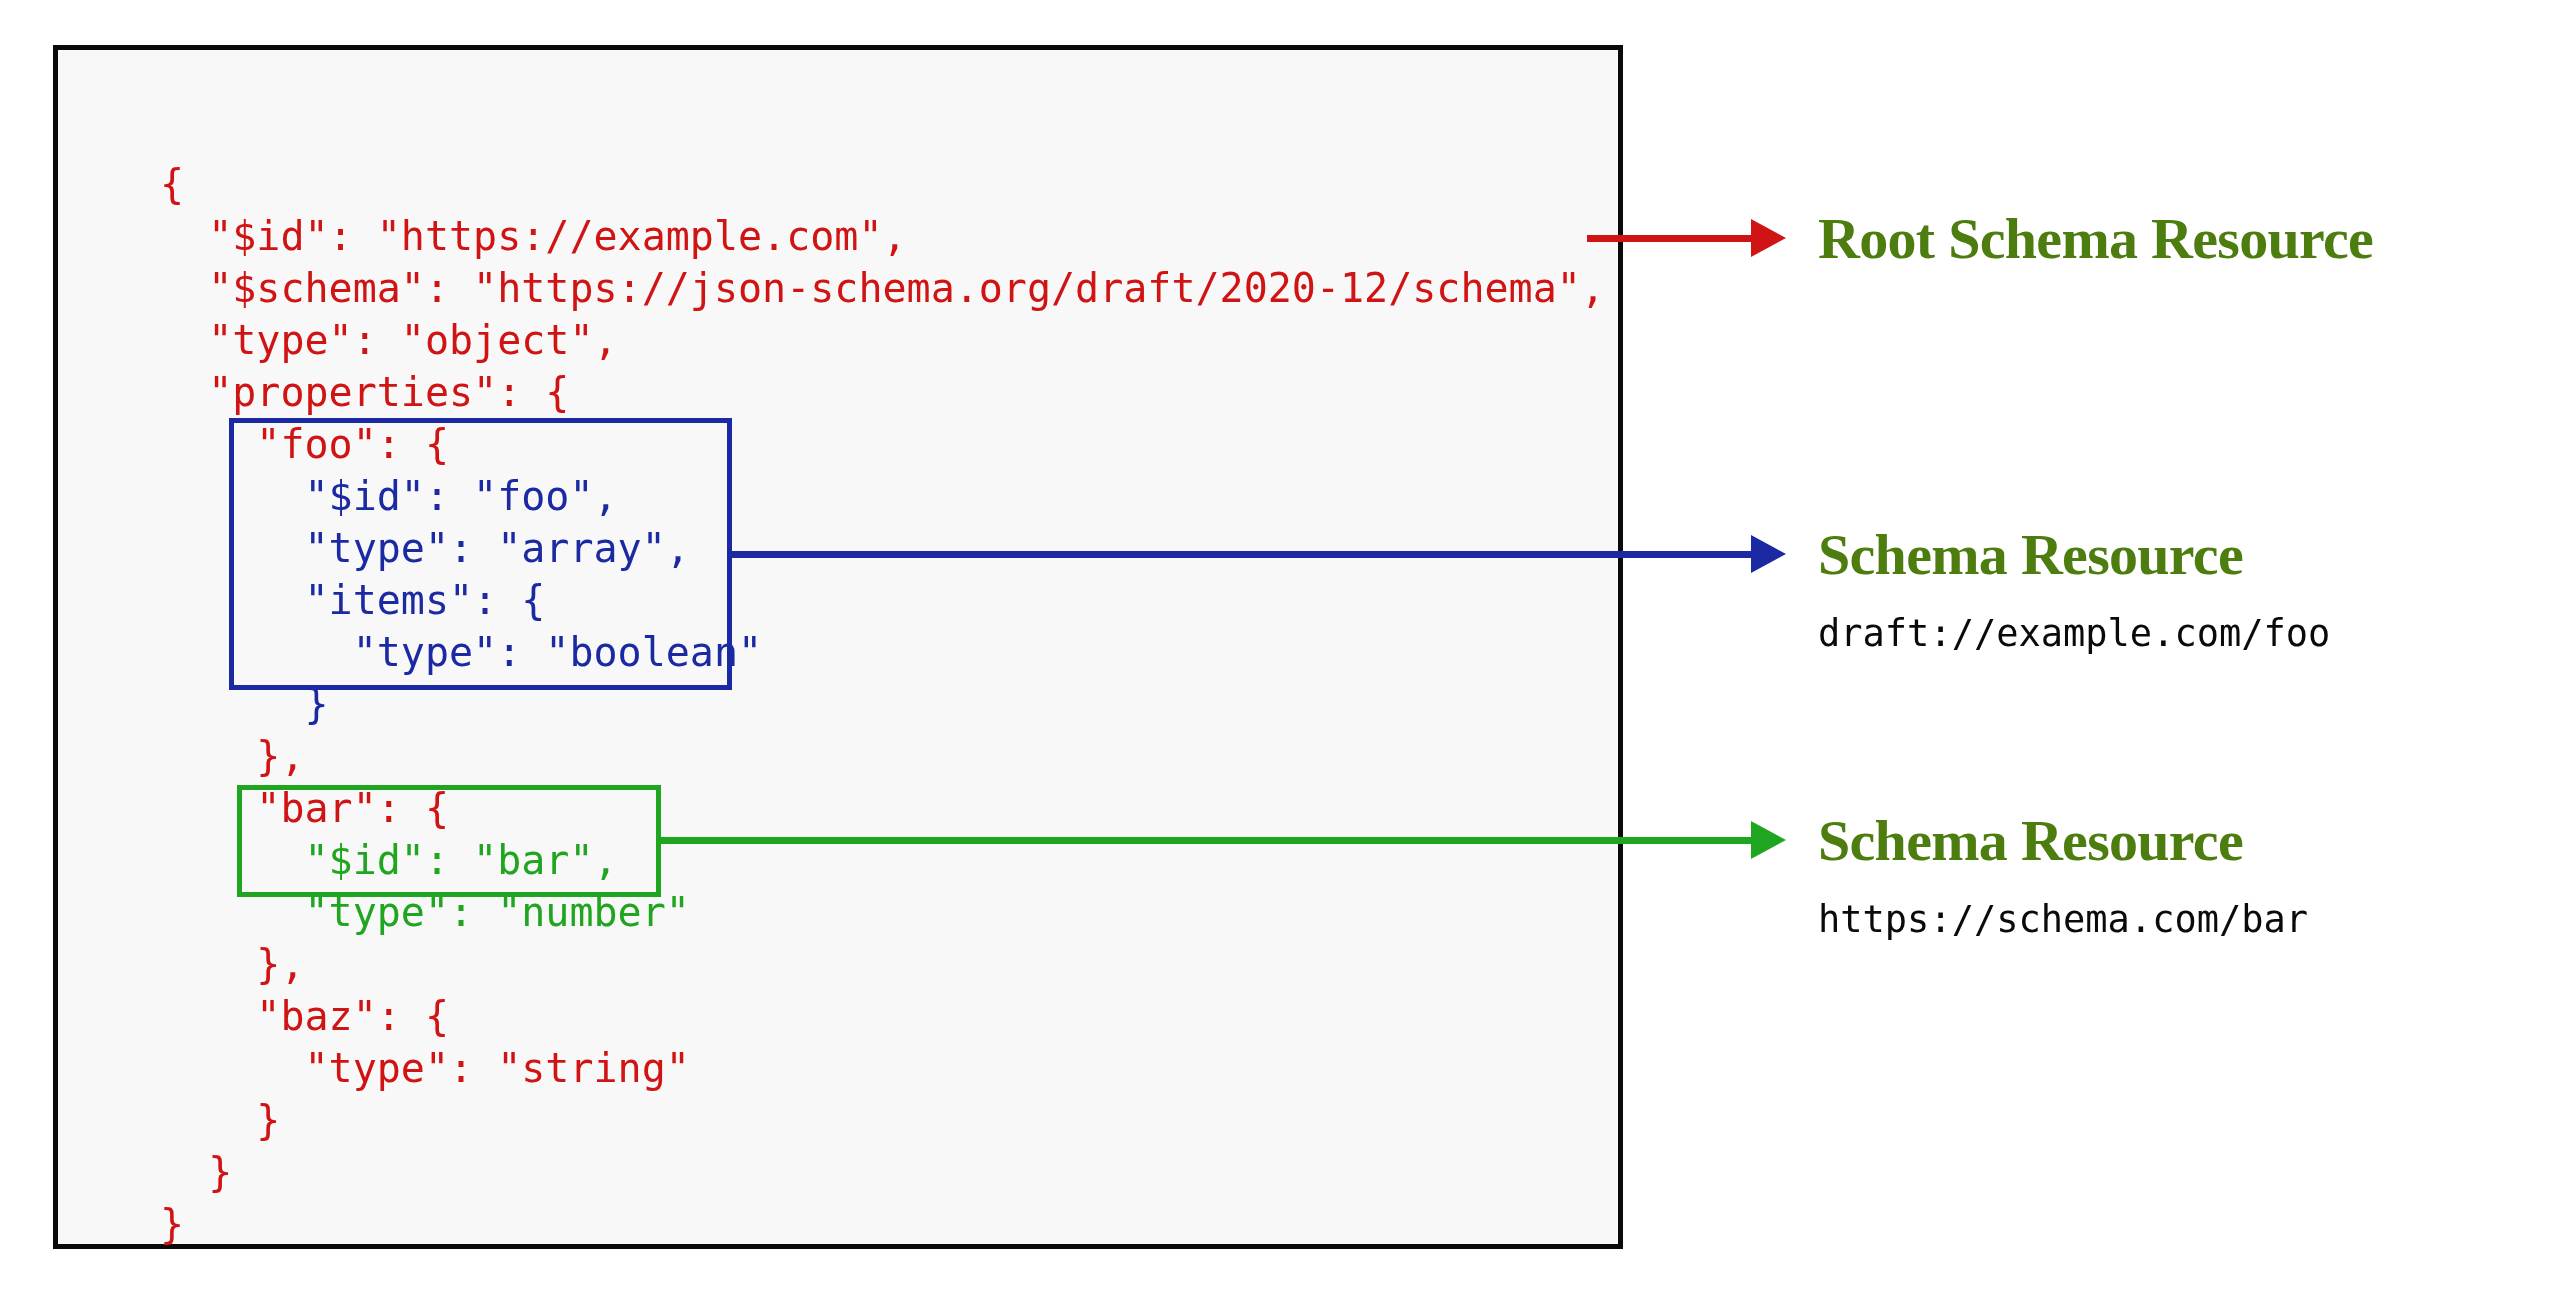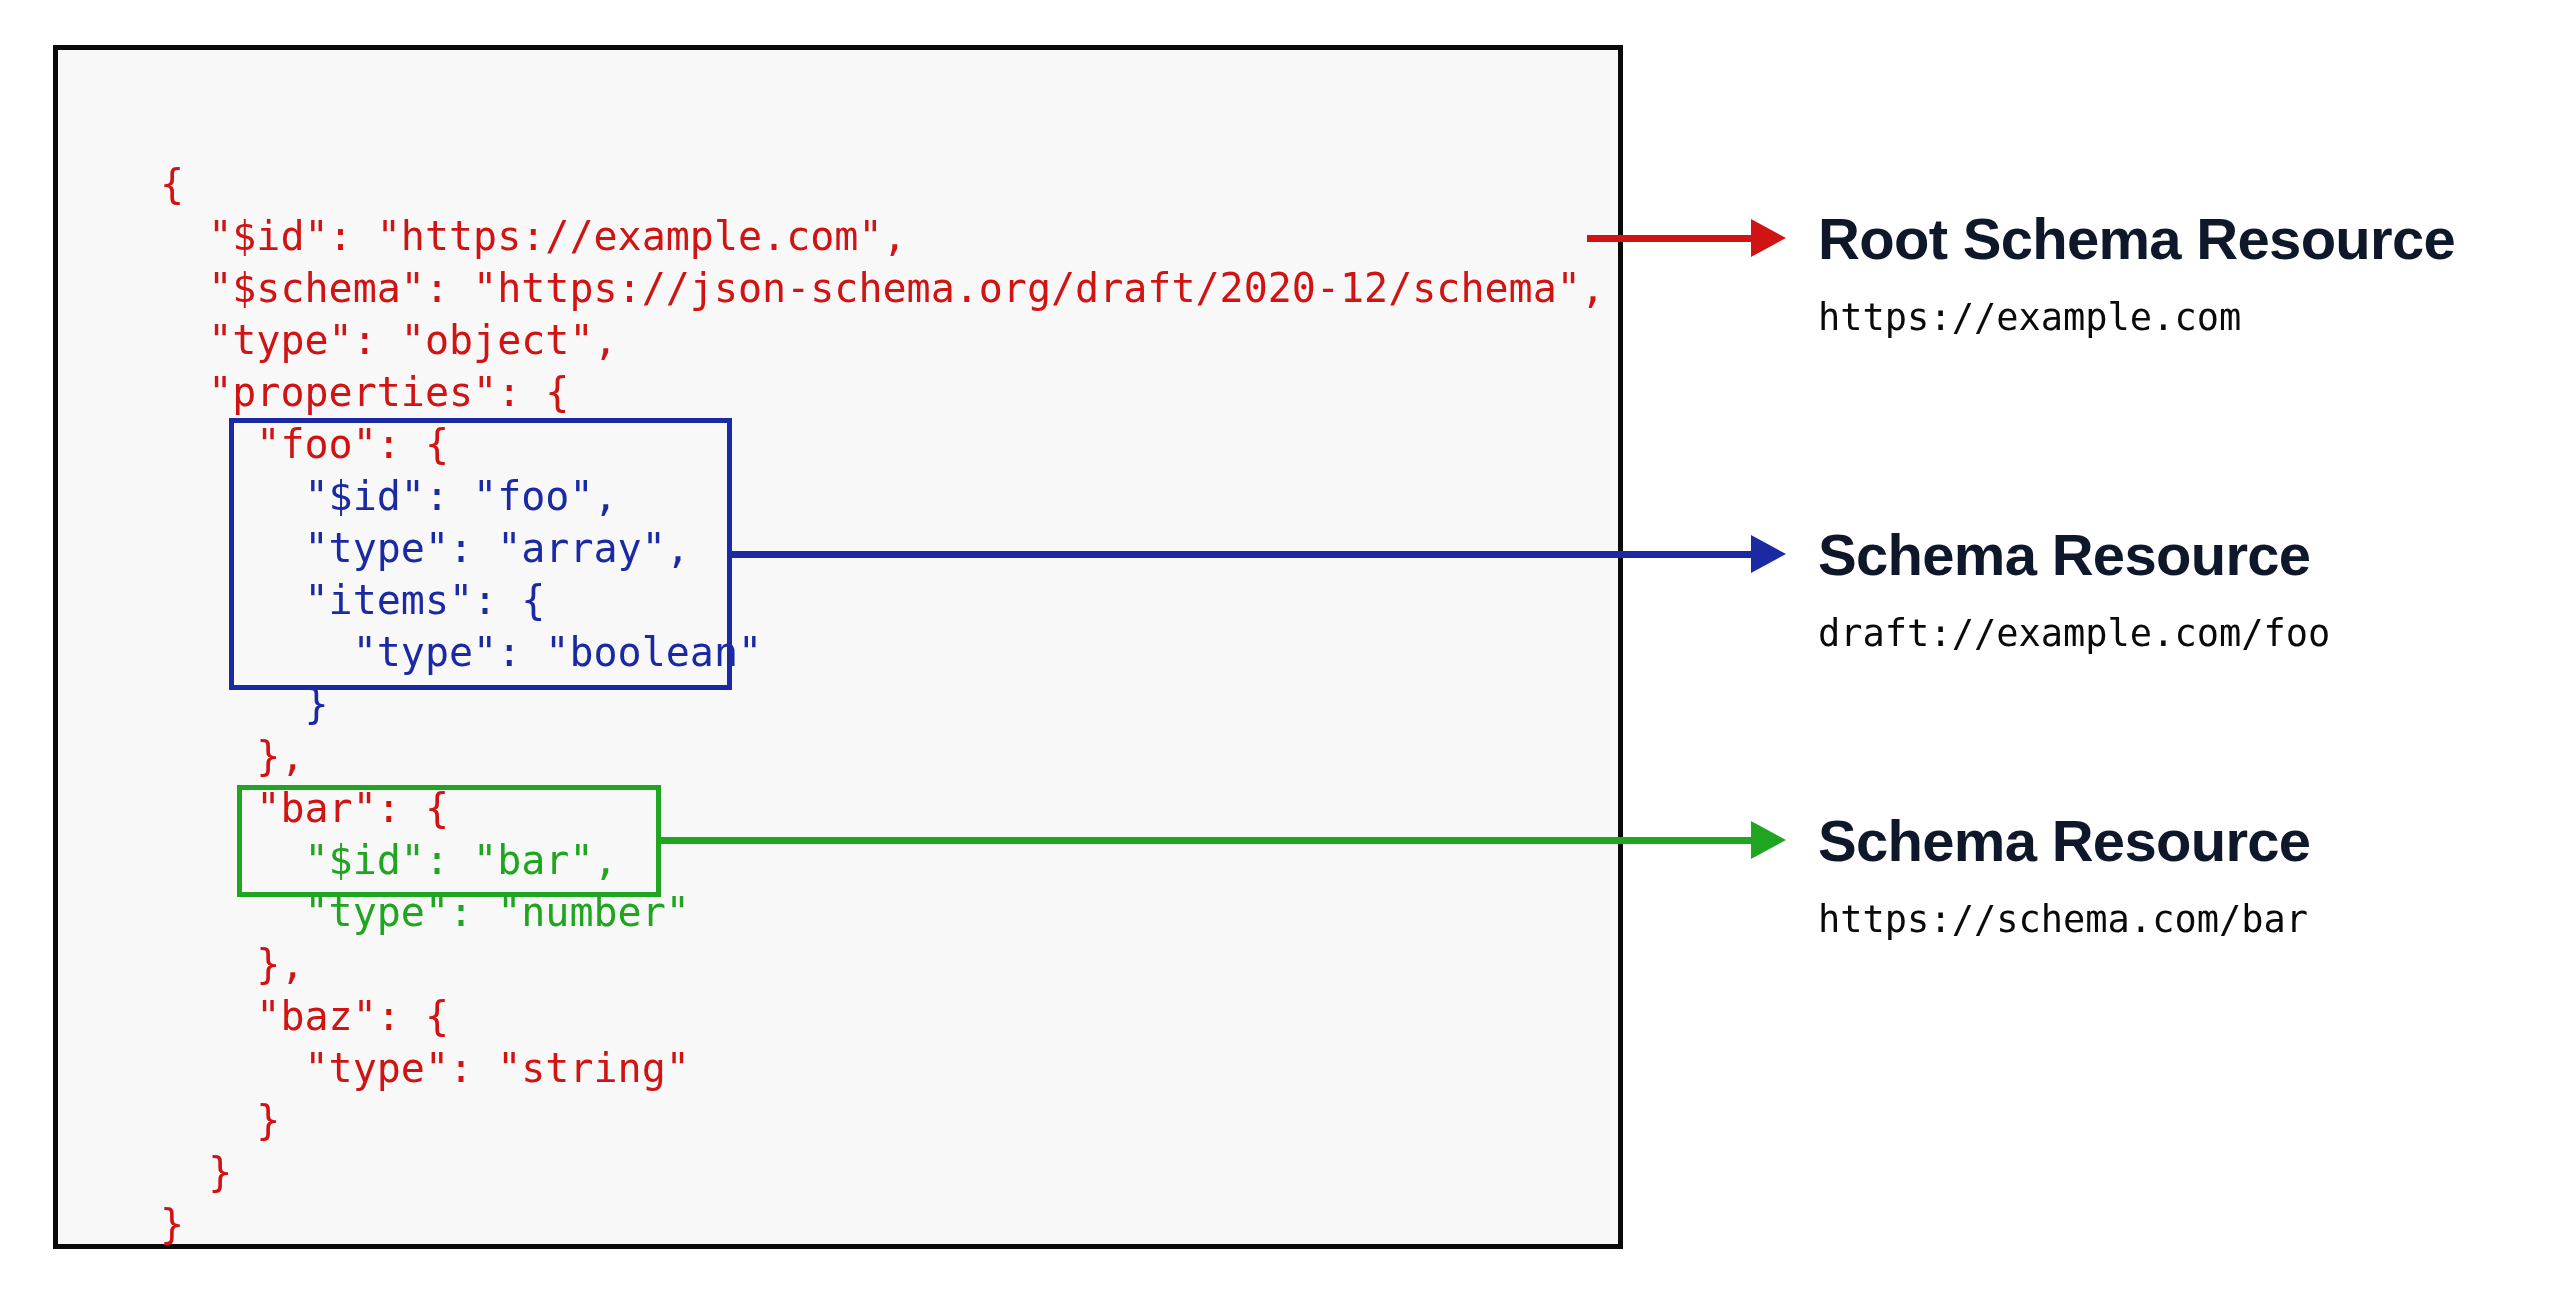--- a/index.html
+++ b/index.html
@@ -30,22 +30,22 @@
   .arrow .line { position: absolute; left: 0; top: 0; height: 6.5px; }
   .arrow .head {
     position: absolute; top: -16.5px; width: 0; height: 0;
     border-top: 19.4px solid transparent; border-bottom: 19.4px solid transparent;
     border-left: 35px solid;
   }
 
   
   .annot { position: absolute; left: 1818px; }
   .annot-title {
-    font-family: Liberation Sans, sans-serif; font-weight: bold;
-    font-size: 58px; line-height: 69px; color: #0f172a; letter-spacing: -0.7px;
+    font-family: Liberation Serif, serif; font-weight: bold;
+    font-size: 58px; line-height: 69px; color: #4d7c0f; letter-spacing: -0.7px;
   }
   .annot-url {
     margin-top: 20px;
     font-family: "DejaVu Sans Mono", "Liberation Mono", monospace;
     font-size: 37px; line-height: 50px; color: #0a0a0a;
   }
 </style>
 </head>
 <body>
 
@@ -68,21 +68,20 @@
     <div class="head" style="left: 1019px; border-left-color: rgb(27, 42, 163);"></div>
   </div>
 
   <div class="arrow" style="left:661px; top:837px;">
     <div class="line" style="width: 1090px; background: rgb(31, 165, 31);"></div>
     <div class="head" style="left: 1090px; border-left-color: rgb(31, 165, 31);"></div>
   </div>
 
   <div class="annot" style="top:204px;">
     <div class="annot-title">Root Schema Resource</div>
-    <div class="annot-url">https://example.com</div>
   </div>
 
   <div class="annot" style="top:520px;">
     <div class="annot-title">Schema Resource</div>
     <div class="annot-url">draft://example.com/foo</div>
   </div>
 
   <div class="annot" style="top:806px;">
     <div class="annot-title">Schema Resource</div>
     <div class="annot-url">https://schema.com/bar</div>

